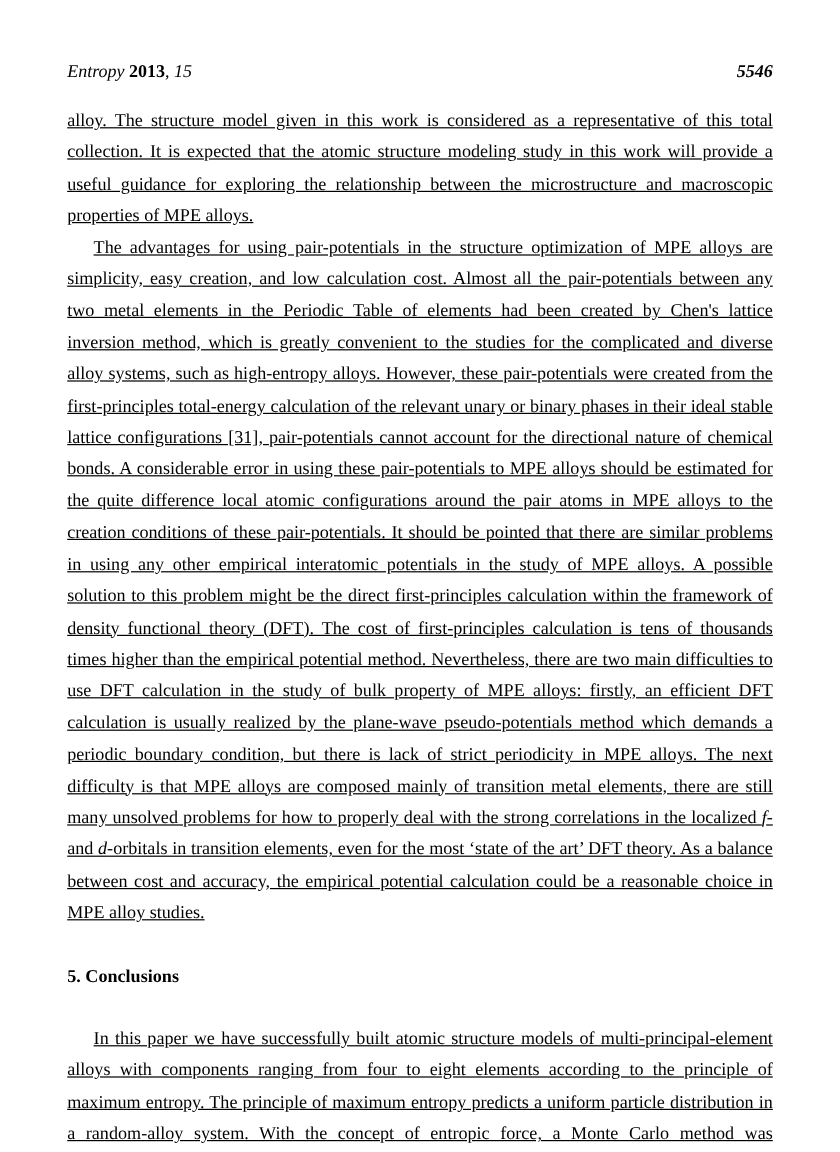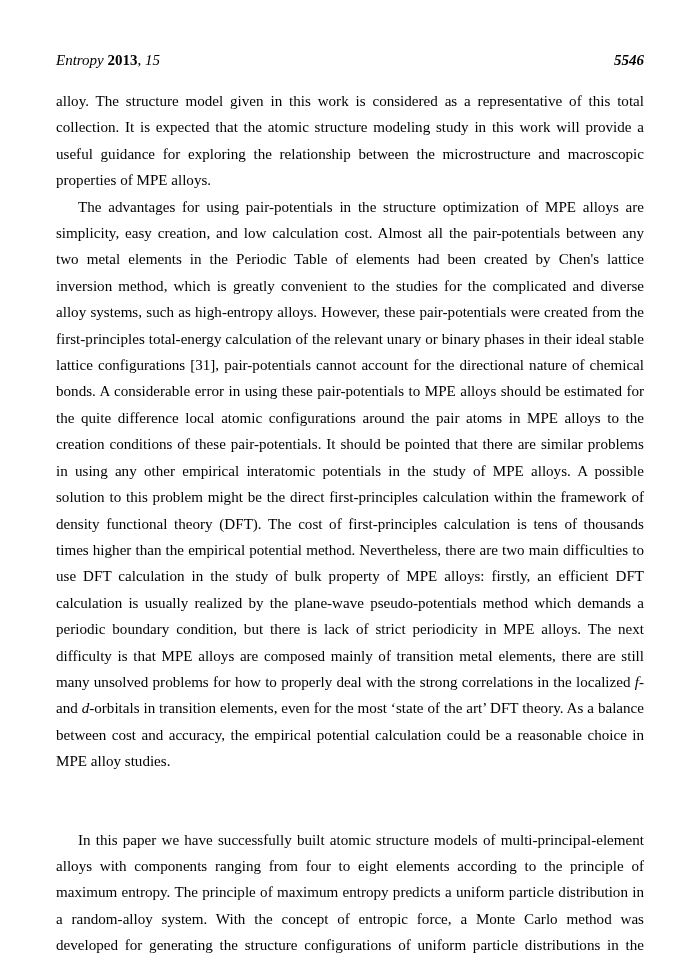--- a/index.html
+++ b/index.html
@@ -64,20 +64,21 @@
     font-size: 15.1px;
     line-height: 26.4px;
     text-align: justify;
     text-justify: inter-word;
   }
 
   p.para {
     margin: 0;
     text-align: justify;
     text-justify: inter-word;
+    text-decoration: underline;
   }
   p.para.indent {
     text-indent: 22px;
   }
 
   h2.section-heading {
     margin: 0;
     font-size: 15.1px;
     line-height: 26.4px;
     font-weight: bold;
@@ -100,20 +101,21 @@
   </div>
 
   <div class="content">
 
     <p class="para">alloy. The structure model given in this work is considered as a representative of this total collection. It is expected that the atomic structure modeling study in this work will provide a useful guidance for exploring the relationship between the microstructure and macroscopic properties of MPE alloys.</p>
 
     <p class="para indent"><span>The advantages for using pair-potentials in the structure optimization of MPE alloys are simplicity, easy creation, and low calculation cost. Almost all the pair-potentials between any two metal elements in the Periodic Table of elements had been created by Chen's lattice inversion method, which is greatly convenient to the studies for the complicated and diverse alloy systems, such as high-entropy alloys. However, these pair-potentials were created from the first-principles total-energy calculation of the relevant unary or binary phases in their ideal stable lattice configurations [31], pair-potentials cannot account for the directional nature of chemical bonds. A considerable error in using these pair-potentials to MPE alloys should be estimated for the quite difference local atomic configurations around the pair atoms in MPE alloys to the creation conditions of these pair-potentials. It should be pointed that there are similar problems in using any other empirical interatomic potentials in the study of MPE alloys. A possible solution to this problem might be the direct first-principles calculation within the framework of density functional theory (DFT). The cost of first-principles calculation is tens of thousands times higher than the empirical potential method. Nevertheless, there are two main difficulties to use DFT calculation in the study of bulk property of MPE alloys: firstly, an efficient DFT calculation is usually realized by the plane-wave pseudo-potentials method which demands a periodic boundary condition, but there is lack of strict periodicity in MPE alloys. The next difficulty is that MPE alloys are composed mainly of transition metal elements, there are still many unsolved problems for how to properly deal with the strong correlations in the localized </span><span class="ital">f</span><span>- and </span><span class="ital">d</span><span>-orbitals in transition elements, even for the most ‘state of the art’ DFT theory. As a balance between cost and accuracy, the empirical potential calculation could be a reasonable choice in MPE alloy studies.</span></p>
 
     <div class="gap-before-heading"></div>
 
+    <h2 class="section-heading">5. Conclusions</h2>
 
     <div class="gap-after-heading"></div>
 
     <p class="para indent">In this paper we have successfully built atomic structure models of multi-principal-element alloys with components ranging from four to eight elements according to the principle of maximum entropy. The principle of maximum entropy predicts a uniform particle distribution in a random-alloy system. With the concept of entropic force, a Monte Carlo method was developed for generating the structure configurations of uniform particle distributions in the models. The lattice geometries of four real MPE alloys are optimized, and their lattice distortion parameters are calculated.</p>
 
   </div>
 
 </div>
 
 </body></html>

